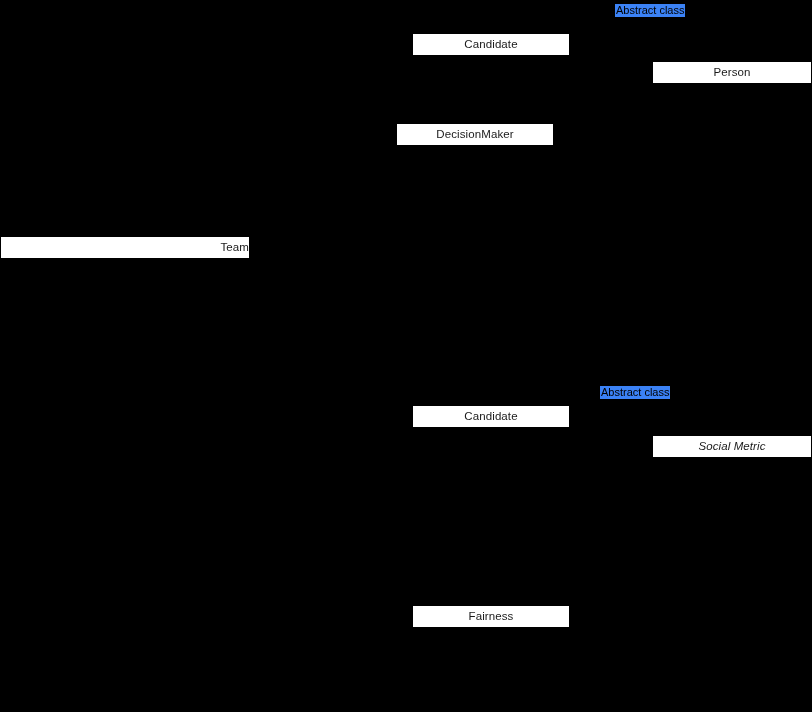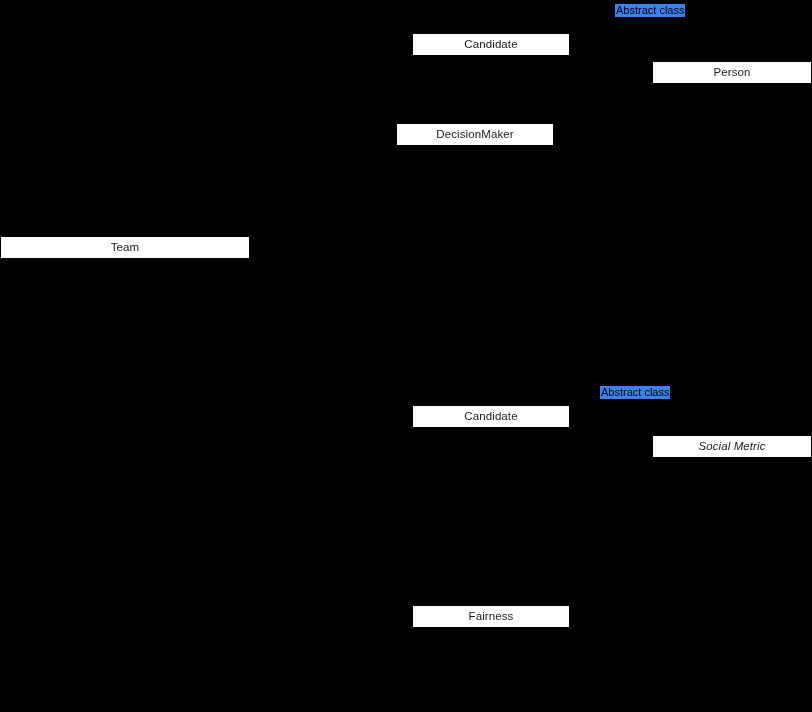--- a/index.html
+++ b/index.html
@@ -64,21 +64,21 @@
   </div>
 
   <div class="class-box" style="left:652px; top:33px; width:160px; height:23px;margin-top:28px;">
     <span class="class-name">Person</span>
   </div>
 
   <div class="class-box" style="left:396px; top:123px; width:158px; height:23px;">
     <span class="class-name">DecisionMaker</span>
   </div>
 
-  <div class="class-box" style="left:0px; top:236px; width:250px; height:23px;">
+  <div class="class-box" style="left:0px; top:236px; width:250px; height:23px;justify-content:flex-end;">
     <span class="class-name">Team</span>
   </div>
 
   <div class="class-box" style="left:412px; top:405px; width:158px; height:23px;">
     <span class="class-name">Candidate</span>
   </div>
 
   <div class="class-box abstract" style="left:652px; top:435px; width:160px; height:23px;">
     <span class="class-name">Social Metric</span>
   </div>

